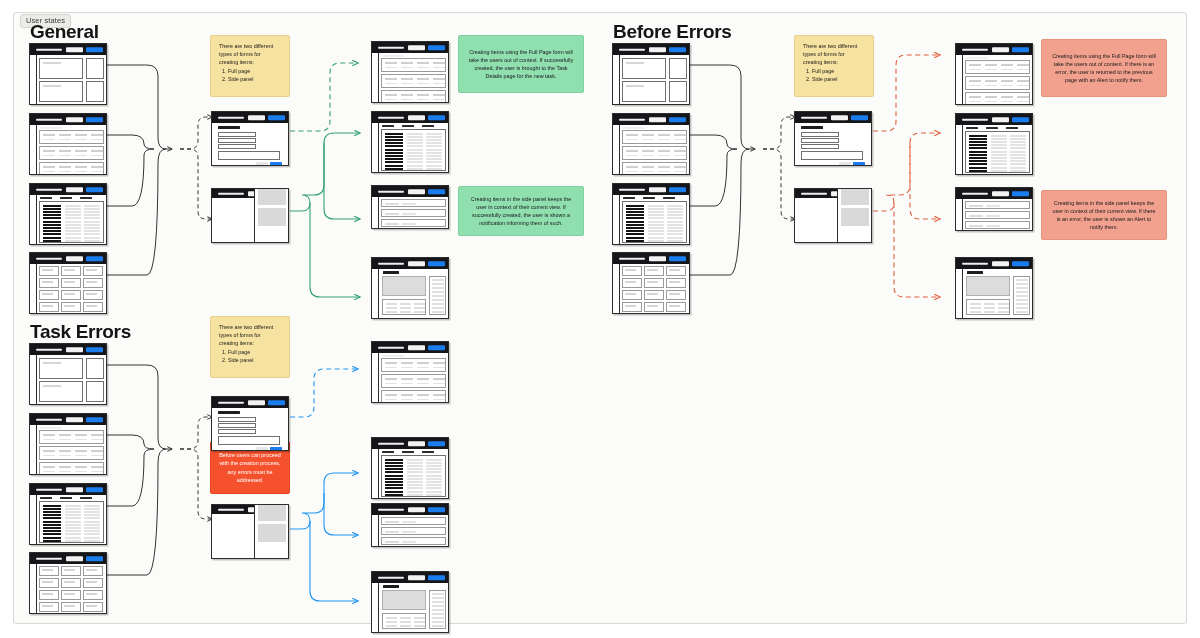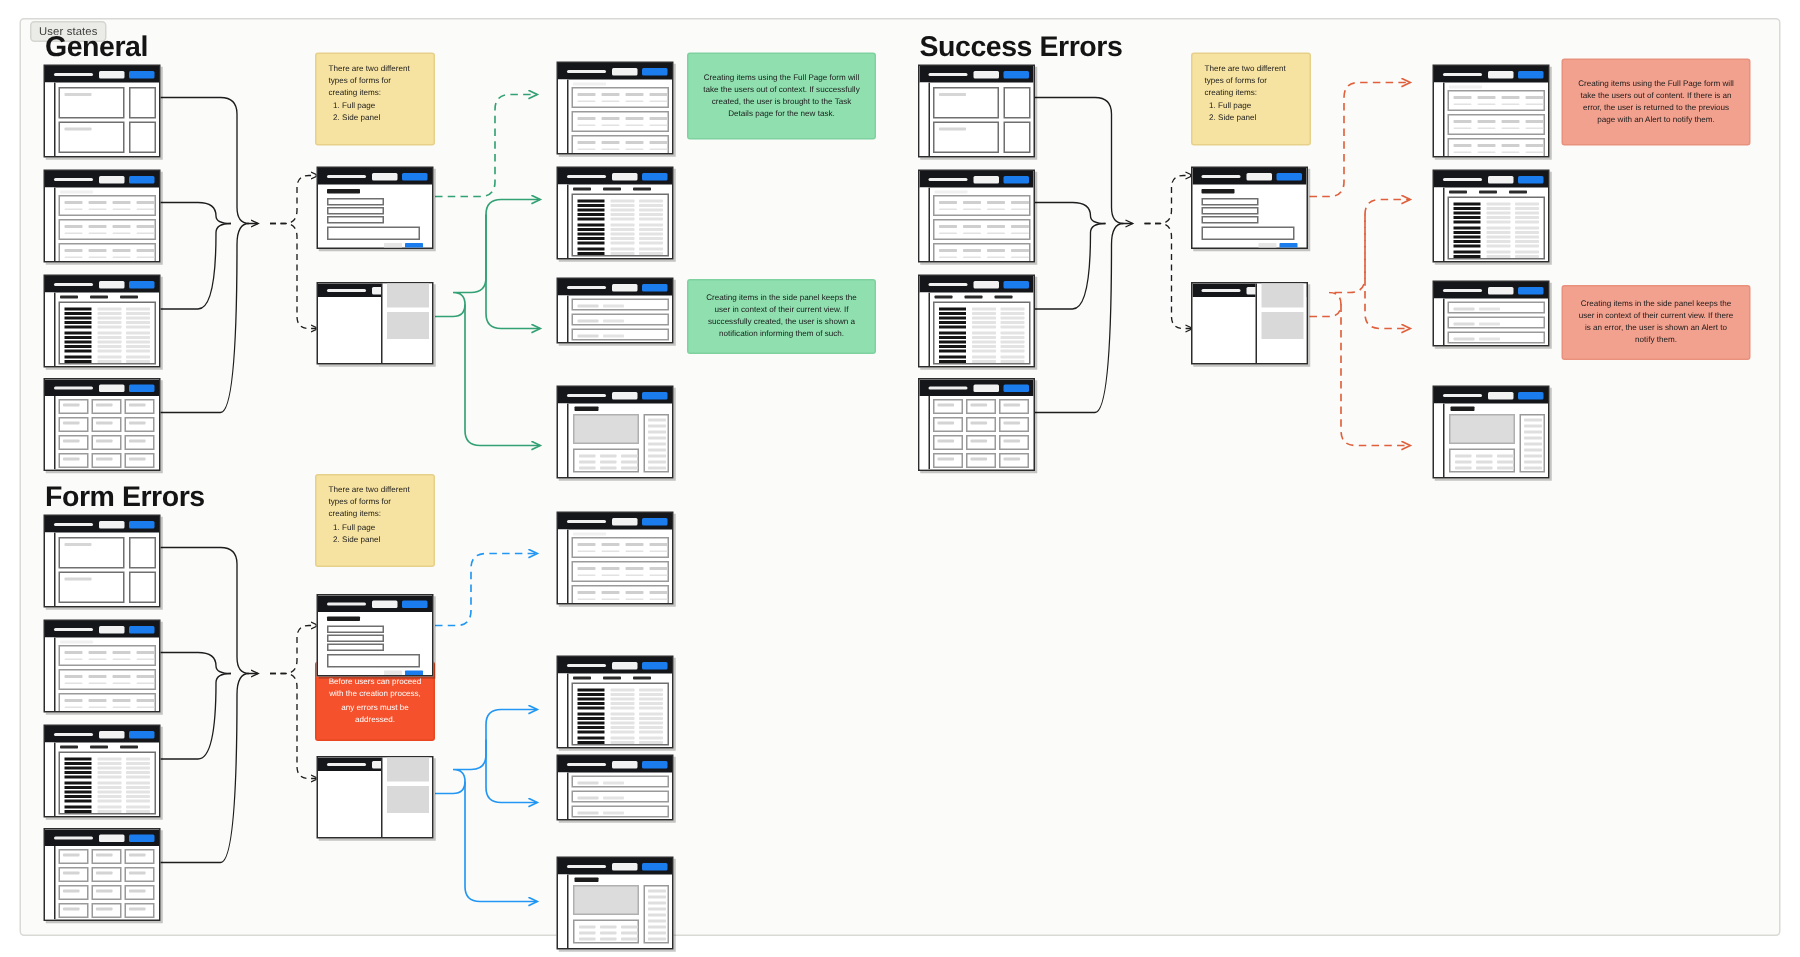--- a/index.html
+++ b/index.html
@@ -168,22 +168,22 @@
         <path d="M276,404 H290 Q300,404 300,394 V366 Q300,356 310,356 H344" marker-end="url(#ahB)"></path>
       </g>
       <g fill="none" stroke="#2196f3" stroke-width="1.1">
         <path d="M276,516 H288 Q296,516 296,508 Q296,500 288,500 H300 Q310,500 310,490 V470 Q310,460 320,460 H344" marker-end="url(#ahB)"></path>
         <path d="M296,508 V578 Q296,588 306,588 H344" marker-end="url(#ahB)"></path>
         <path d="M310,480 V512 Q310,522 320,522 H344" marker-end="url(#ahB)"></path>
       </g>
     </svg>
 
     <div class="heading" style="left:16px; top:8px;">General</div>
-    <div class="heading" style="left:599px; top:8px;">Success Errors</div>
-    <div class="heading" style="left:16px; top:308px;">Form Errors</div>
+    <div class="heading" style="left:599px; top:8px;">Before Errors</div>
+    <div class="heading" style="left:16px; top:308px;">Task Errors</div>
 
     <div class="note yellow" style="left:196px; top:22px; width:80px; height:62px;">
       <p>There are two different types of forms for creating items:</p>
       <ol>
         <li>Full page</li>
         <li>Side panel</li>
       </ol>
     </div>
 
     <div class="note yellow" style="left:780px; top:22px; width:80px; height:62px;">

